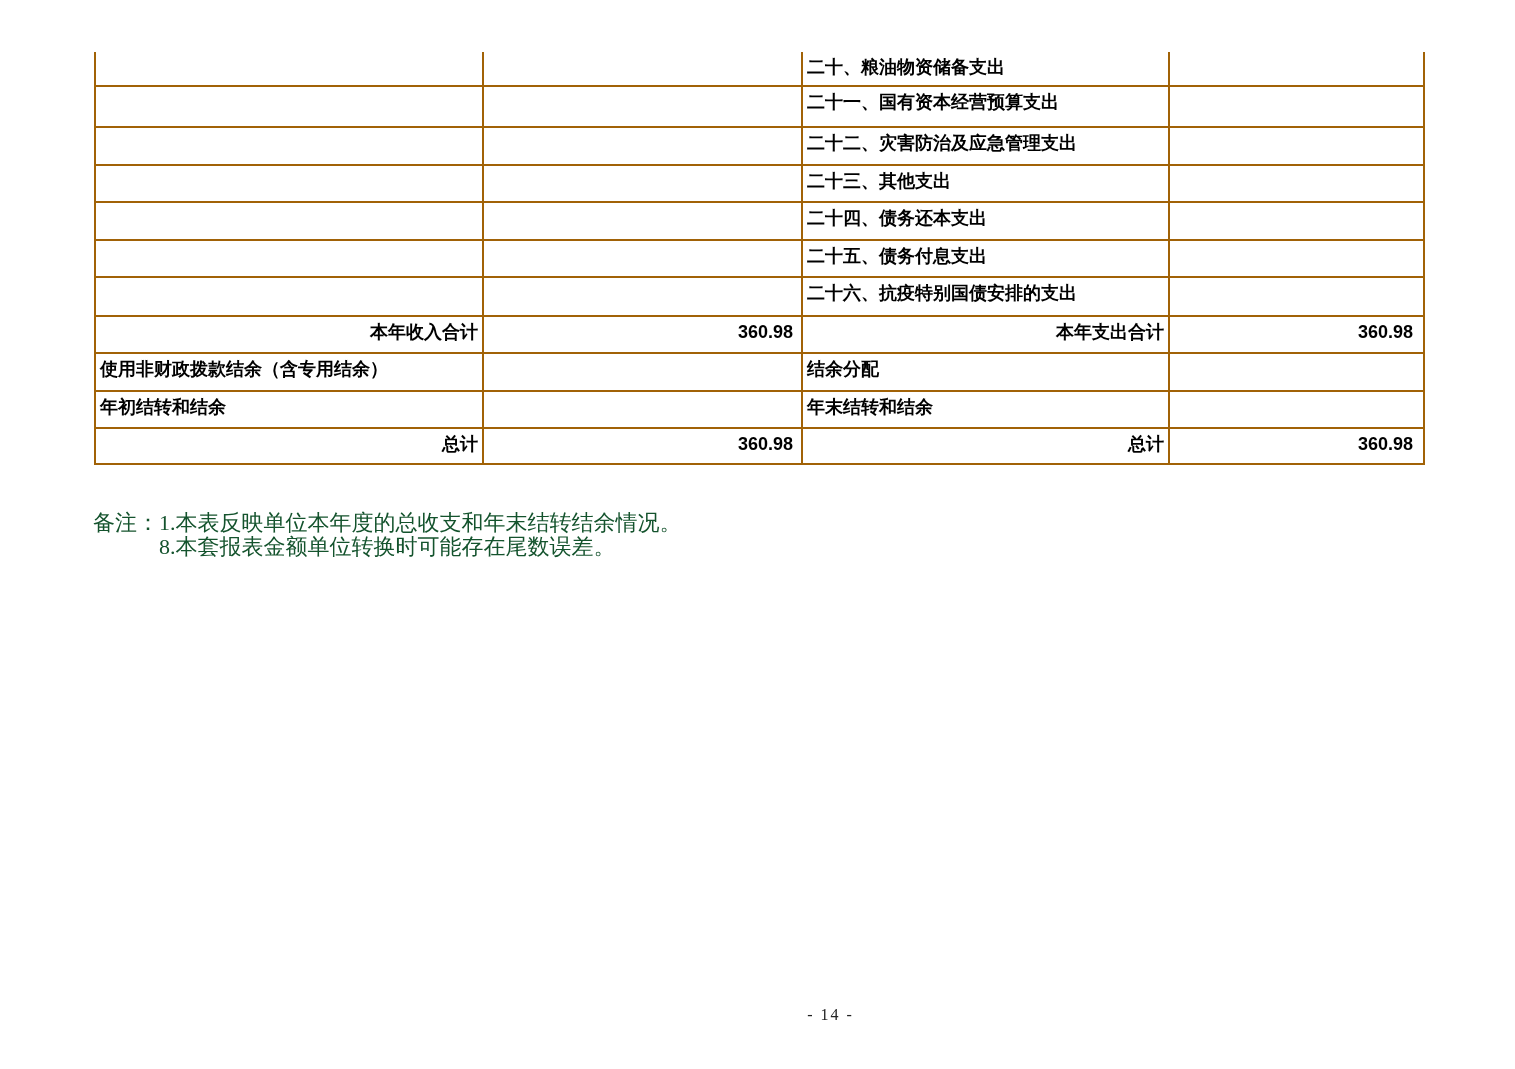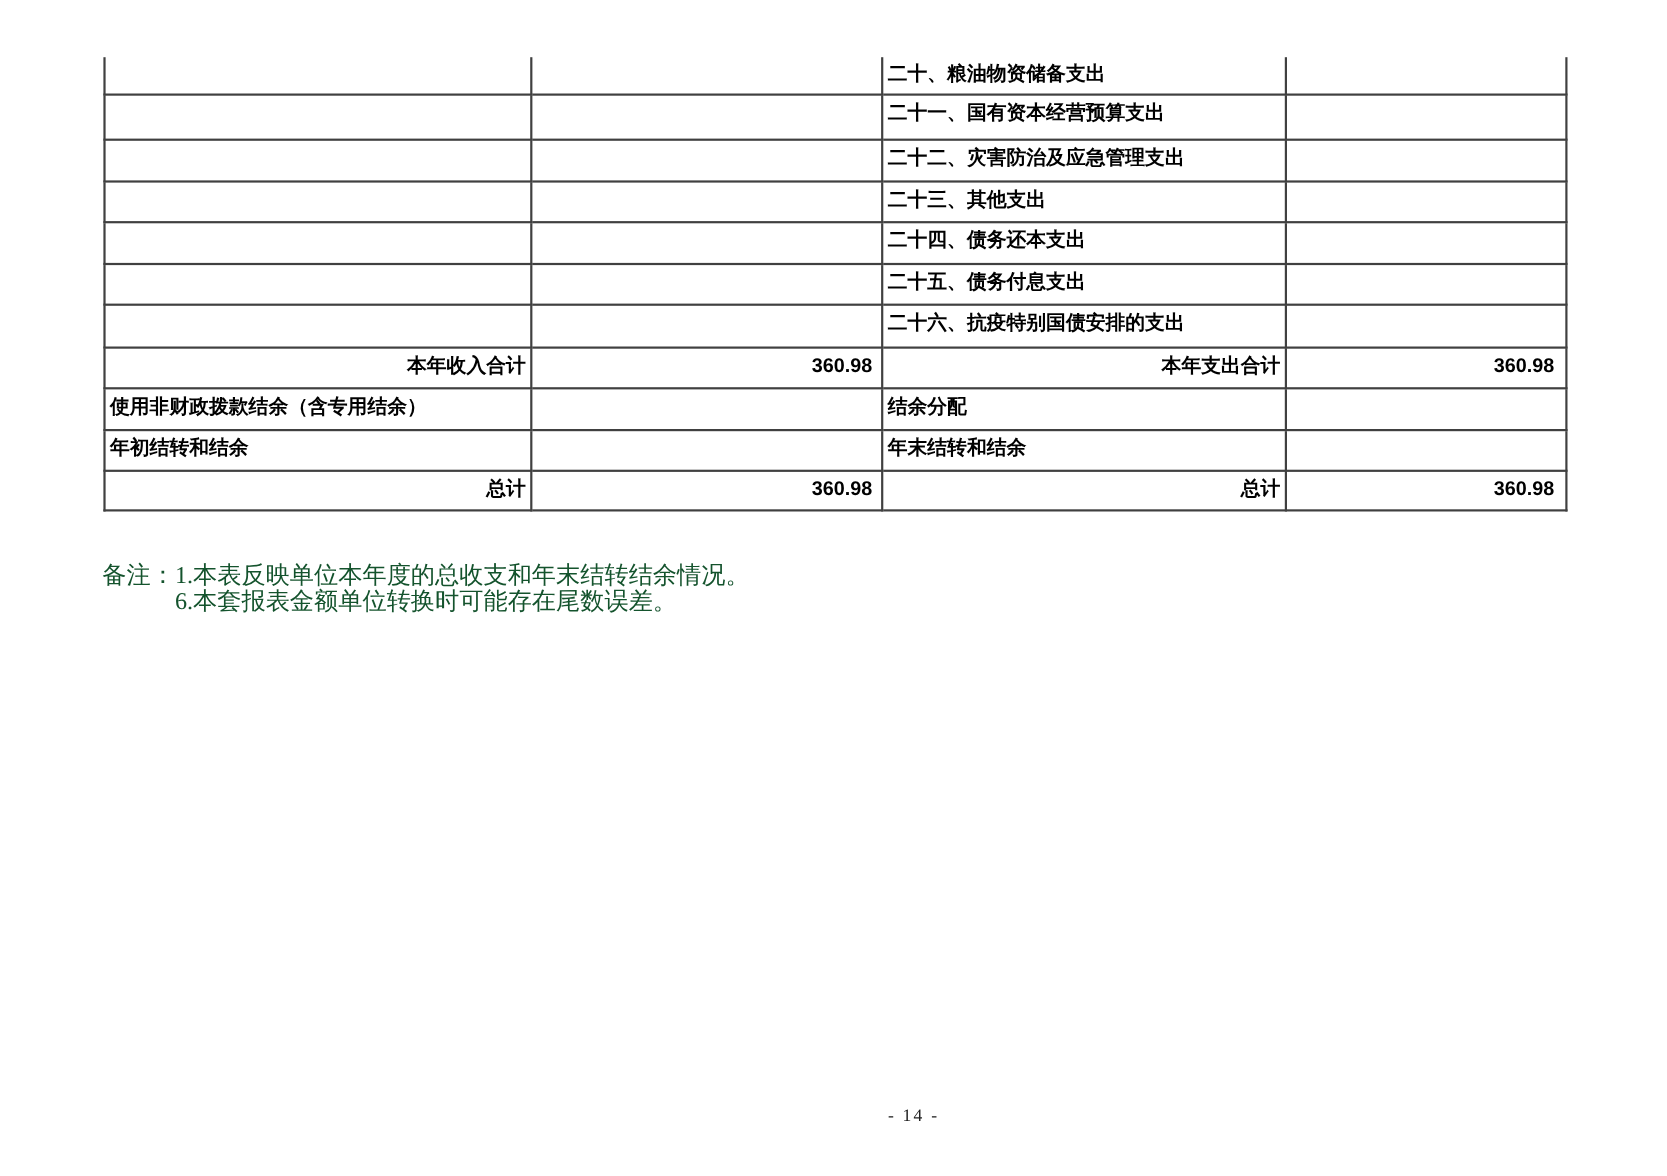--- a/index.html
+++ b/index.html
@@ -26,21 +26,21 @@
     border-collapse: collapse;
     table-layout: fixed;
     width: 1329px;
   }
   table.fin-table col.c1 { width: 388px; }
   table.fin-table col.c2 { width: 319px; }
   table.fin-table col.c3 { width: 367px; }
   table.fin-table col.c4 { width: 255px; }
 
   table.fin-table td {
-    border: 2px solid #404040;
+    border: 2px solid #a16207;
     vertical-align: top;
     padding: 2px 4px 0 4px;
     overflow: hidden;
     line-height: 26px;
     font-family: "Liberation Sans", "DejaVu Sans", sans-serif;
     font-size: 18px;
     font-weight: bold;
     white-space: nowrap;
   }
   
@@ -176,19 +176,19 @@
         <td class="cell-num pad-lg">360.98</td>
       </tr>
     </tbody>
   </table>
 </div>
 
 <div class="notes">
   <span class="notes-label">备注：</span>
   <span class="notes-lines">
     <span>1.本表反映单位本年度的总收支和年末结转结余情况。</span><br>
-    <span>6.本套报表金额单位转换时可能存在尾数误差。</span>
+    <span>8.本套报表金额单位转换时可能存在尾数误差。</span>
   </span>
 </div>
 
 <div class="page-footer">
   <span class="page-num-inner">- 14 -</span>
 </div>
 
 </body></html>

